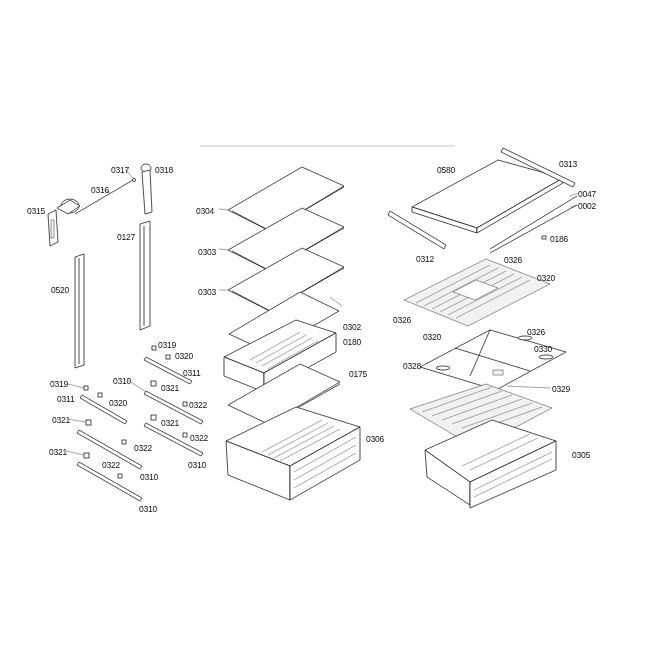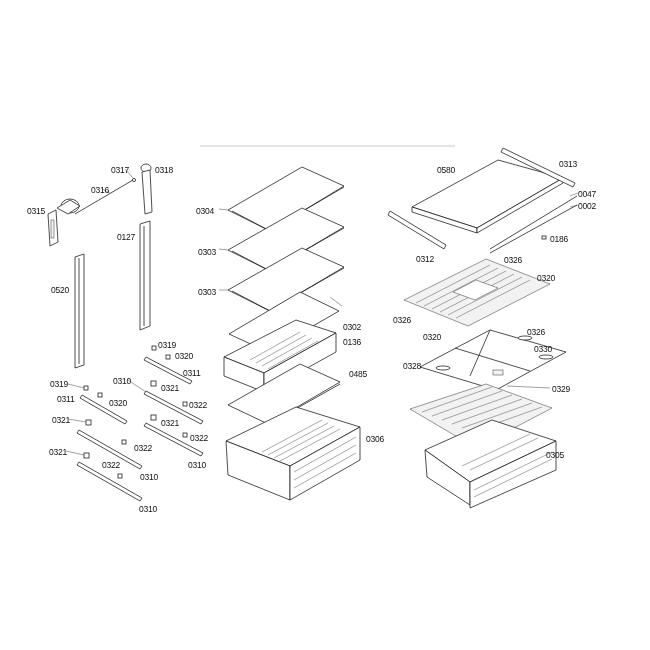--- a/index.html
+++ b/index.html
@@ -208,31 +208,31 @@
   <span class="lbl" style="left:52px;top:416px">0321</span>
   <span class="lbl" style="left:134px;top:444px">0322</span>
   <span class="lbl" style="left:49px;top:448px">0321</span>
   <span class="lbl" style="left:102px;top:461px">0322</span>
   <span class="lbl" style="left:140px;top:473px">0310</span>
   <span class="lbl" style="left:139px;top:505px">0310</span>
   <span class="lbl" style="left:196px;top:207px">0304</span>
   <span class="lbl" style="left:198px;top:248px">0303</span>
   <span class="lbl" style="left:198px;top:288px">0303</span>
   <span class="lbl" style="left:343px;top:323px">0302</span>
-  <span class="lbl" style="left:343px;top:338px">0136</span>
-  <span class="lbl" style="left:349px;top:370px">0485</span>
+  <span class="lbl" style="left:343px;top:338px">0180</span>
+  <span class="lbl" style="left:349px;top:370px">0175</span>
   <span class="lbl" style="left:366px;top:435px">0306</span>
   <span class="lbl" style="left:437px;top:166px">0580</span>
   <span class="lbl" style="left:559px;top:160px">0313</span>
   <span class="lbl" style="left:578px;top:190px">0047</span>
   <span class="lbl" style="left:578px;top:202px">0002</span>
   <span class="lbl" style="left:550px;top:235px">0186</span>
   <span class="lbl" style="left:416px;top:255px">0312</span>
   <span class="lbl" style="left:504px;top:256px">0326</span>
   <span class="lbl" style="left:537px;top:274px">0320</span>
   <span class="lbl" style="left:393px;top:316px">0326</span>
   <span class="lbl" style="left:423px;top:333px">0320</span>
   <span class="lbl" style="left:527px;top:328px">0326</span>
   <span class="lbl" style="left:534px;top:345px">0330</span>
   <span class="lbl" style="left:403px;top:362px">0328</span>
   <span class="lbl" style="left:552px;top:385px">0329</span>
-  <span class="lbl" style="left:546px;top:451px">0305</span>
+  <span class="lbl" style="left:572px;top:451px">0305</span>
 </div>
 
 </body></html>

